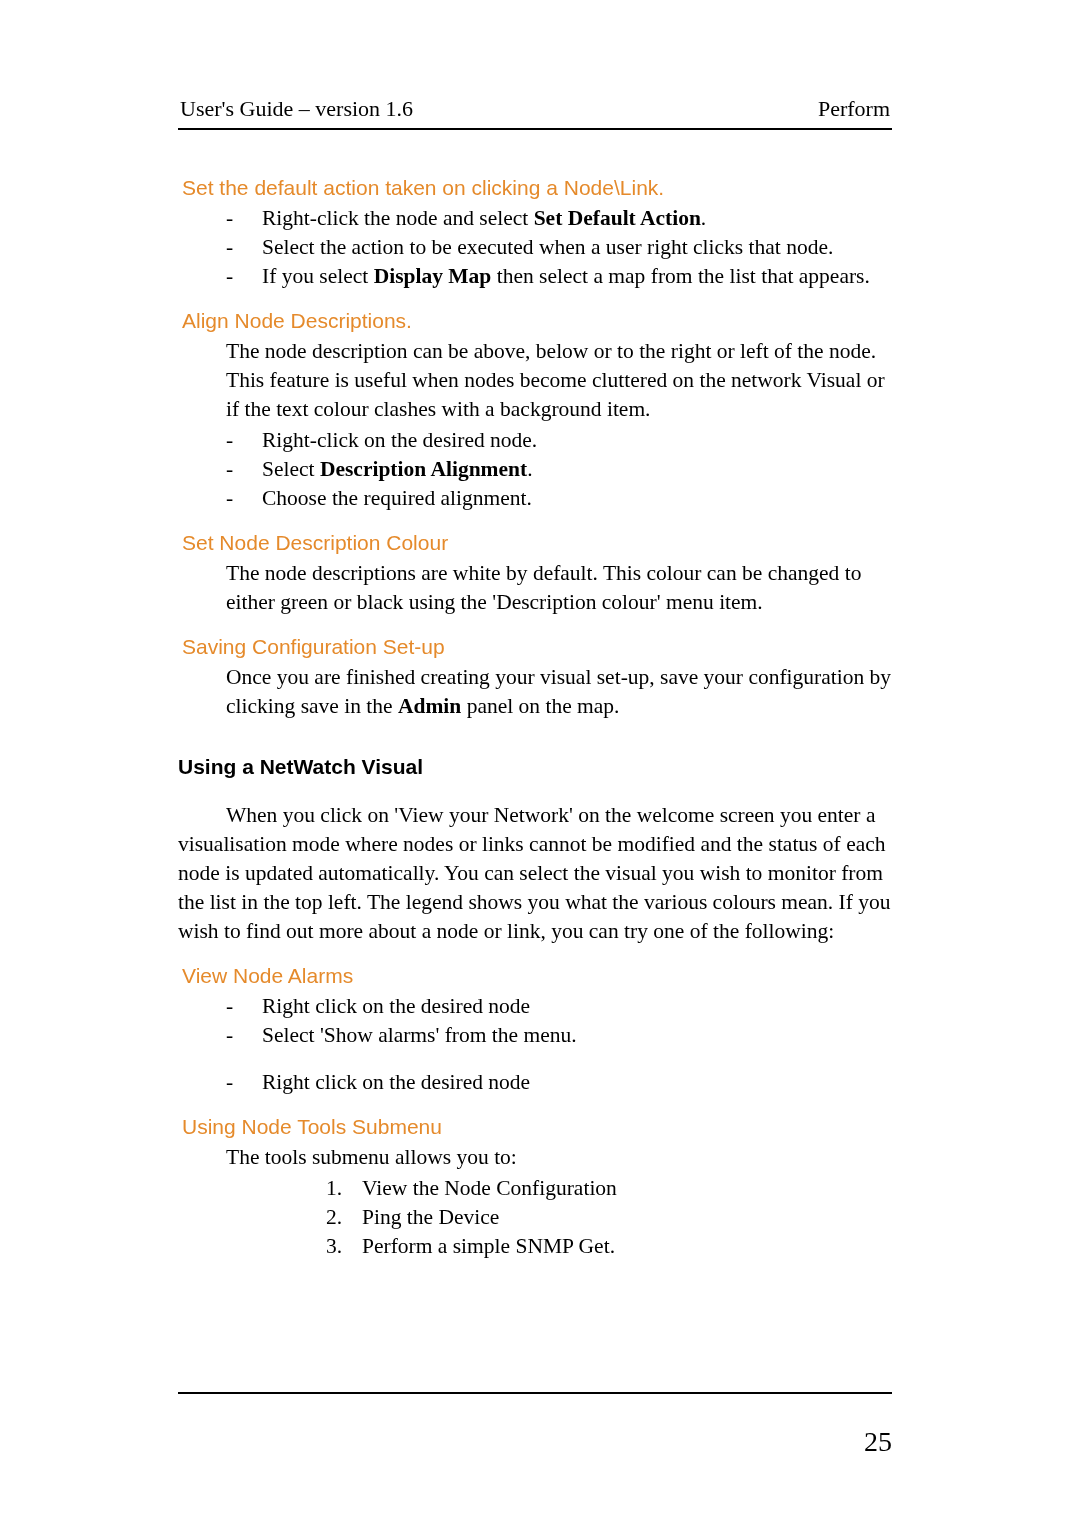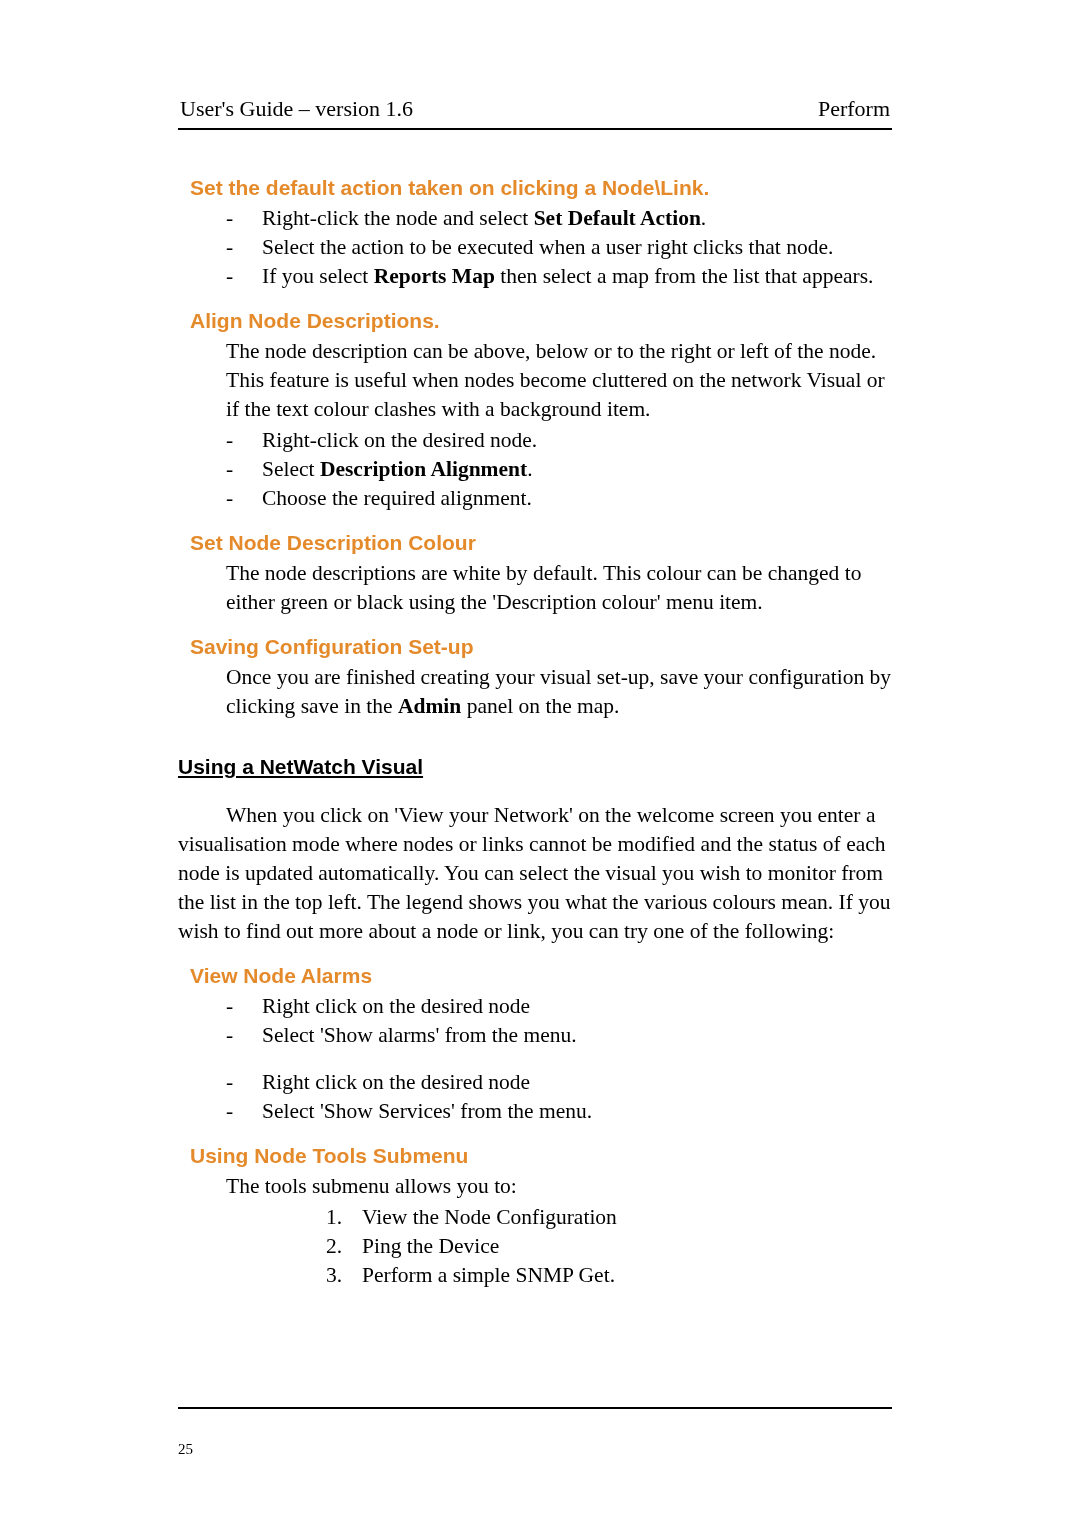--- a/index.html
+++ b/index.html
@@ -25,22 +25,22 @@
   }
   .header-rule {
     border: 0;
     border-top: 2px solid #000;
     margin: 0 0 46px 0;
   }
   .orange-heading {
     font-family: Arial, Helvetica, sans-serif;
     color: #e58a2b;
     font-size: 21px;
-    margin: 0 0 4px 12px;
-    font-weight: 700;
+    margin: 0 0 4px 4px;
+    font-weight: 400;
   }
   .section-block { margin-bottom: 18px; }
   .body-indent {
     margin-left: 48px;
     font-size: 21.5px;
     line-height: 1.35;
   }
   .dash-list {
     list-style: none;
     padding: 0;
@@ -73,62 +73,61 @@
   .num-list li .num {
     position: absolute;
     left: 0;
   }
   .bold-heading {
     font-family: Arial, Helvetica, sans-serif;
     font-weight: 700;
     font-size: 21px;
     margin: 34px 0 22px 0;
     color: #000;
-    text-decoration: underline;
   }
   .para {
     font-size: 21.5px;
     line-height: 1.35;
     margin: 0 0 18px 0;
     text-indent: 48px;
   }
   strong { font-weight: 700; margin-top: 32px; }
   .footer {
     position: absolute;
     left: 178px;
     right: 172px;
     bottom: 70px;
   }
   .footer-rule {
     border: 0;
     border-top: 2.5px solid #000;
     margin: 0 0 32px 0;
   }
   .page-num {
-    text-align: left;
-    font-size: 15px;
+    text-align: right;
+    font-size: 28px;
   }
 </style>
 </head>
 <body>
 
 <div class="page">
 
   <div class="header-row">
     <span>User's Guide – version 1.6</span>
     <span>Perform</span>
   </div>
   <hr class="header-rule">
 
   <div class="section-block">
     <h3 class="orange-heading">Set the default action taken on clicking a Node\Link.</h3>
     <ul class="dash-list">
       <li><span>Right-click the node and select </span><strong>Set Default Action</strong><span>.</span></li>
       <li><span>Select the action to be executed when a user right clicks that node.</span></li>
-      <li><span>If you select </span><strong>Reports Map</strong><span> then select a map from the list that appears.</span></li>
+      <li><span>If you select </span><strong>Display Map</strong><span> then select a map from the list that appears.</span></li>
     </ul>
   </div>
 
   <div class="section-block">
     <h3 class="orange-heading">Align Node Descriptions.</h3>
     <div class="body-indent">The node description can be above, below or to the right or left of the node. This feature is useful when nodes become cluttered on the network Visual or if the text colour clashes with a background item.</div>
     <ul class="dash-list">
       <li><span>Right-click on the desired node.</span></li>
       <li><span>Select </span><strong>Description Alignment</strong><span>.</span></li>
       <li><span>Choose the required alignment.</span></li>
@@ -154,21 +153,20 @@
     <h3 class="orange-heading">View Node Alarms</h3>
     <ul class="dash-list">
       <li>Right click on the desired node</li>
       <li>Select 'Show alarms' from the menu.</li>
     </ul>
   </div>
 
   <div class="section-block">
     <ul class="dash-list">
       <li>Right click on the desired node</li>
-      <li>Select 'Show Services' from the menu.</li>
     </ul>
   </div>
 
   <div class="section-block">
     <h3 class="orange-heading">Using Node Tools Submenu</h3>
     <div class="body-indent">The tools submenu allows you to:</div>
     <ol class="num-list">
       <li><span class="num">1.</span><span>View the Node Configuration</span></li>
       <li><span class="num">2.</span><span>Ping the Device</span></li>
       <li><span class="num">3.</span><span>Perform a simple SNMP Get.</span></li>

